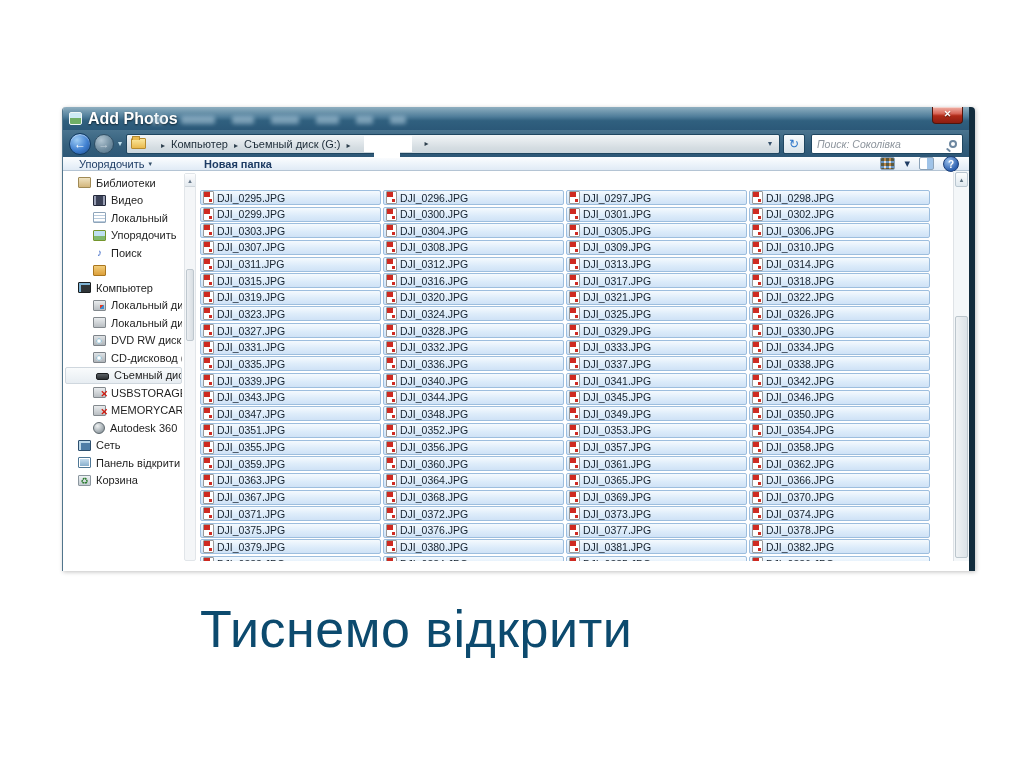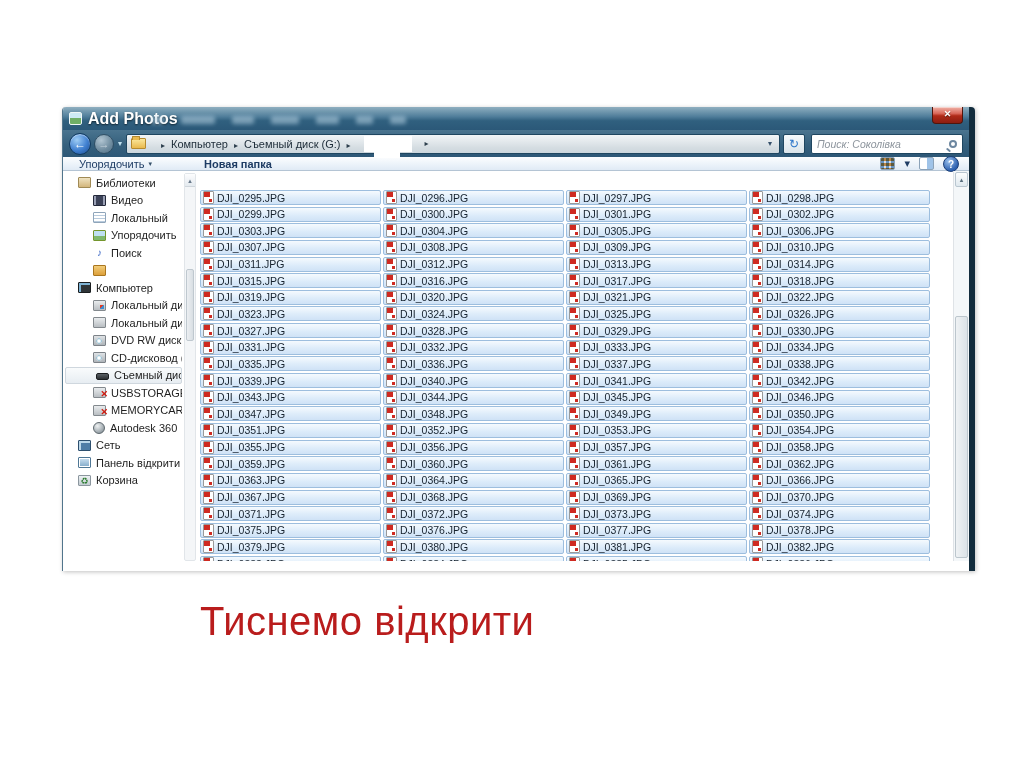--- a/index.html
+++ b/index.html
@@ -156,21 +156,21 @@
 
   
   .main-scroll { width:16px; flex:none; background:#f4f7f9; border-left:1px solid #dfe3e7; position:relative; }
   .main-scroll .up { display:block; height:15px; margin:1px; text-align:center; font-size:7px;
     color:#596e7e; line-height:14px; background:linear-gradient(#fdfefe,#dfe8ee);
     border:1px solid #b9c6d0; border-radius:2px; cursor:pointer; }
   .main-scroll .thumb { position:absolute; left:1px; right:1px; top:145px; height:242px;
     background:linear-gradient(90deg,#eff2f4,#dbe2e7); border:1px solid #bcc6cd; border-radius:2px; cursor:pointer; }
 
   
-  .caption { position:absolute; left:200px; top:599px; font-size:40px; color:#b91c1c;
+  .caption { position:absolute; left:200px; top:599px; font-size:52px; color:#0c4a6e;
     letter-spacing:0.5px; }
 </style>
 </head>
 <body>
 
 <div class="slide">
 
   <div class="win">
 
     <div class="titlebar">

